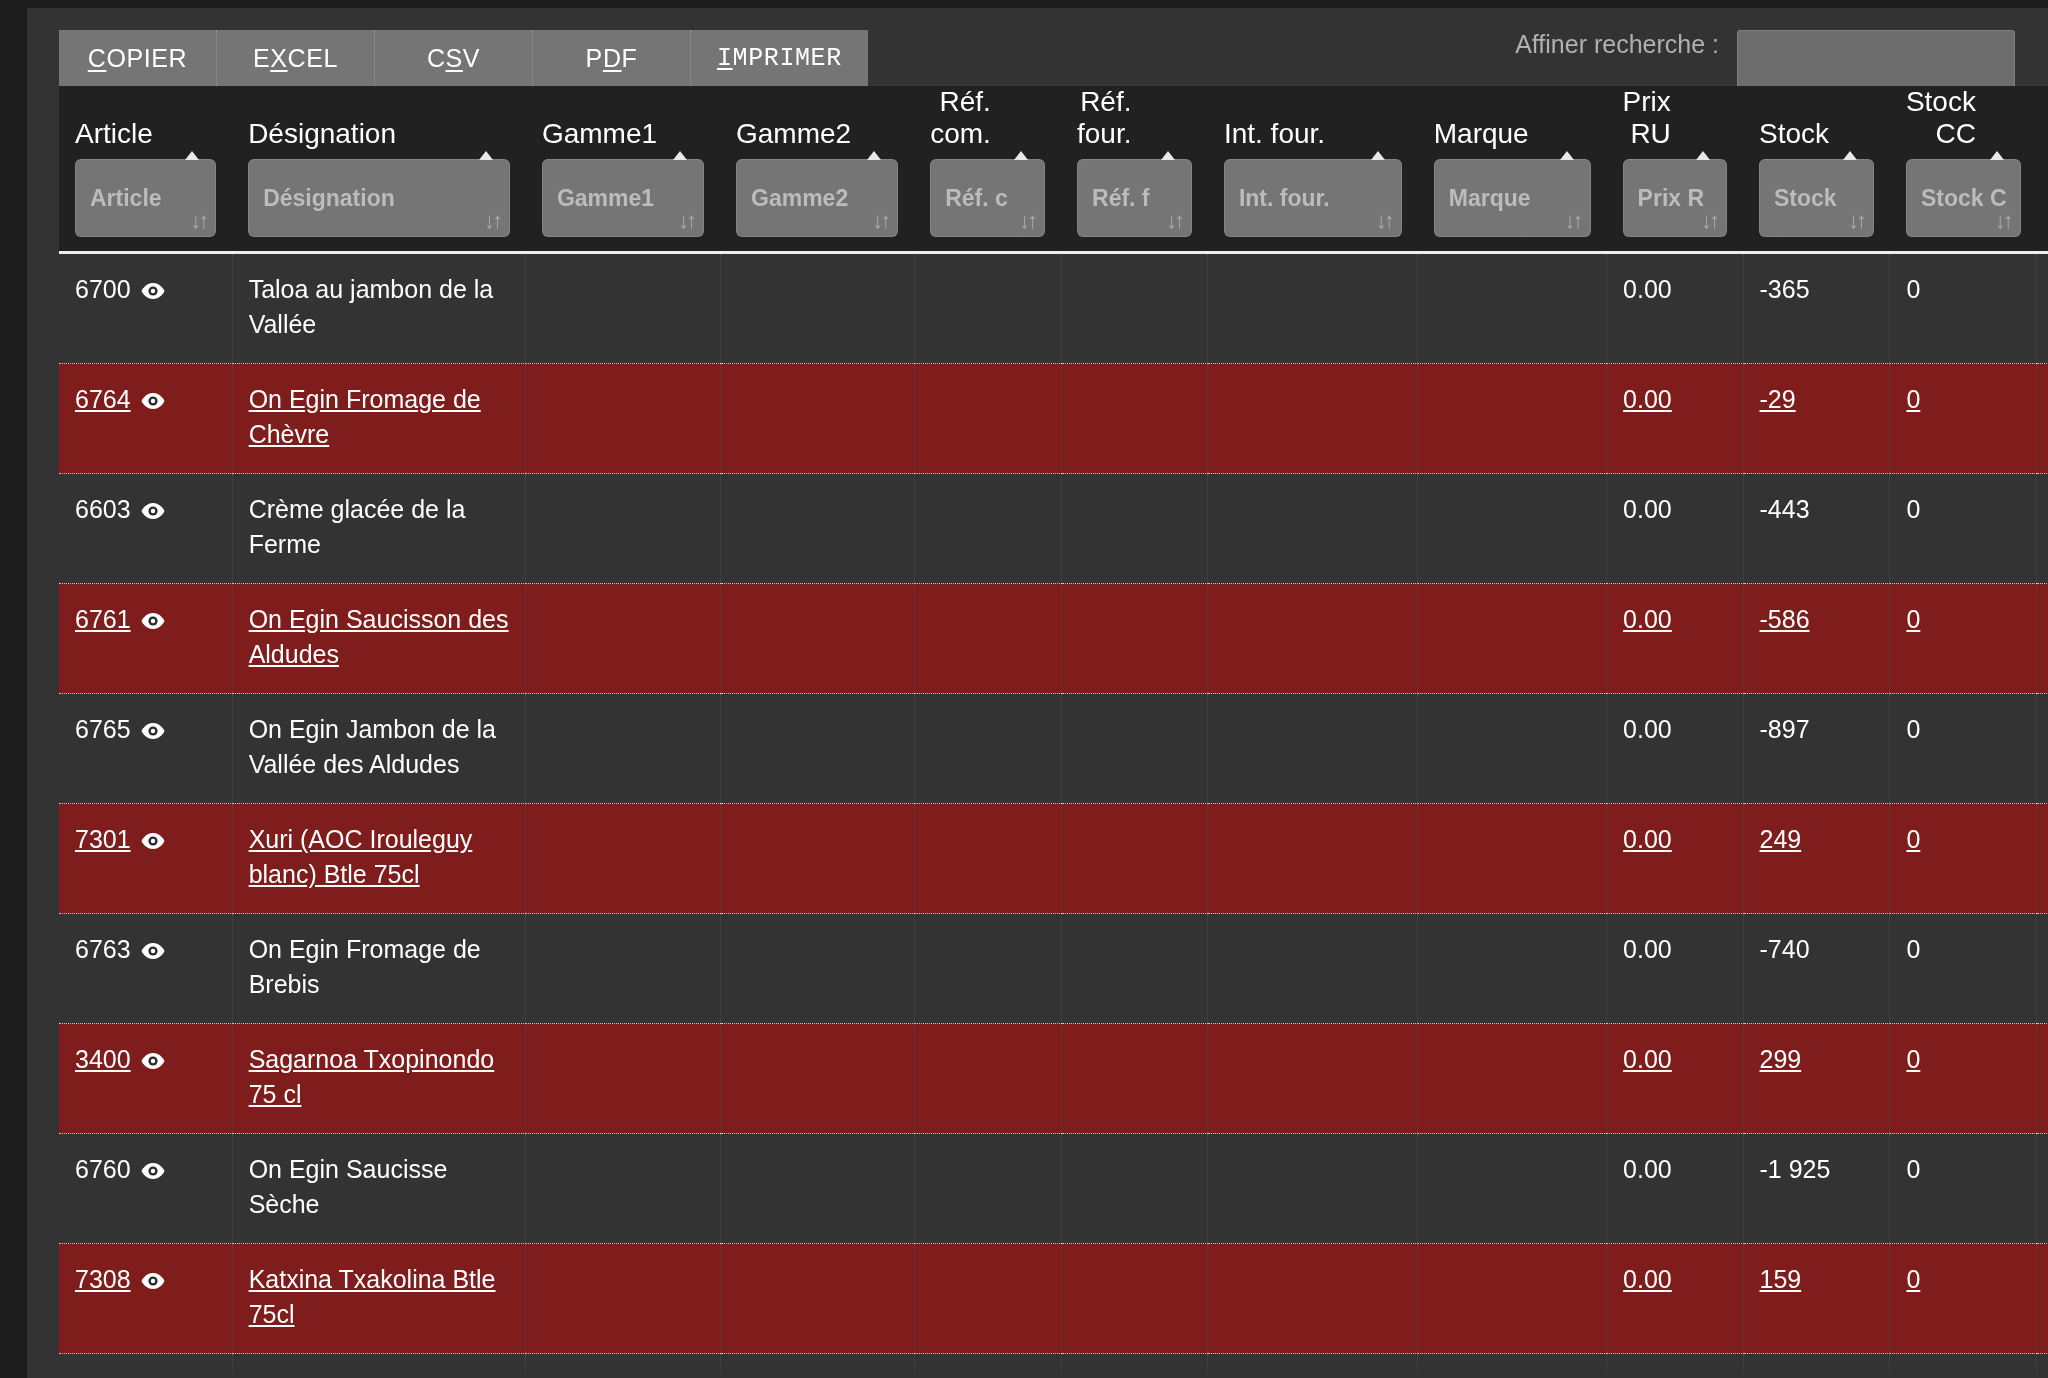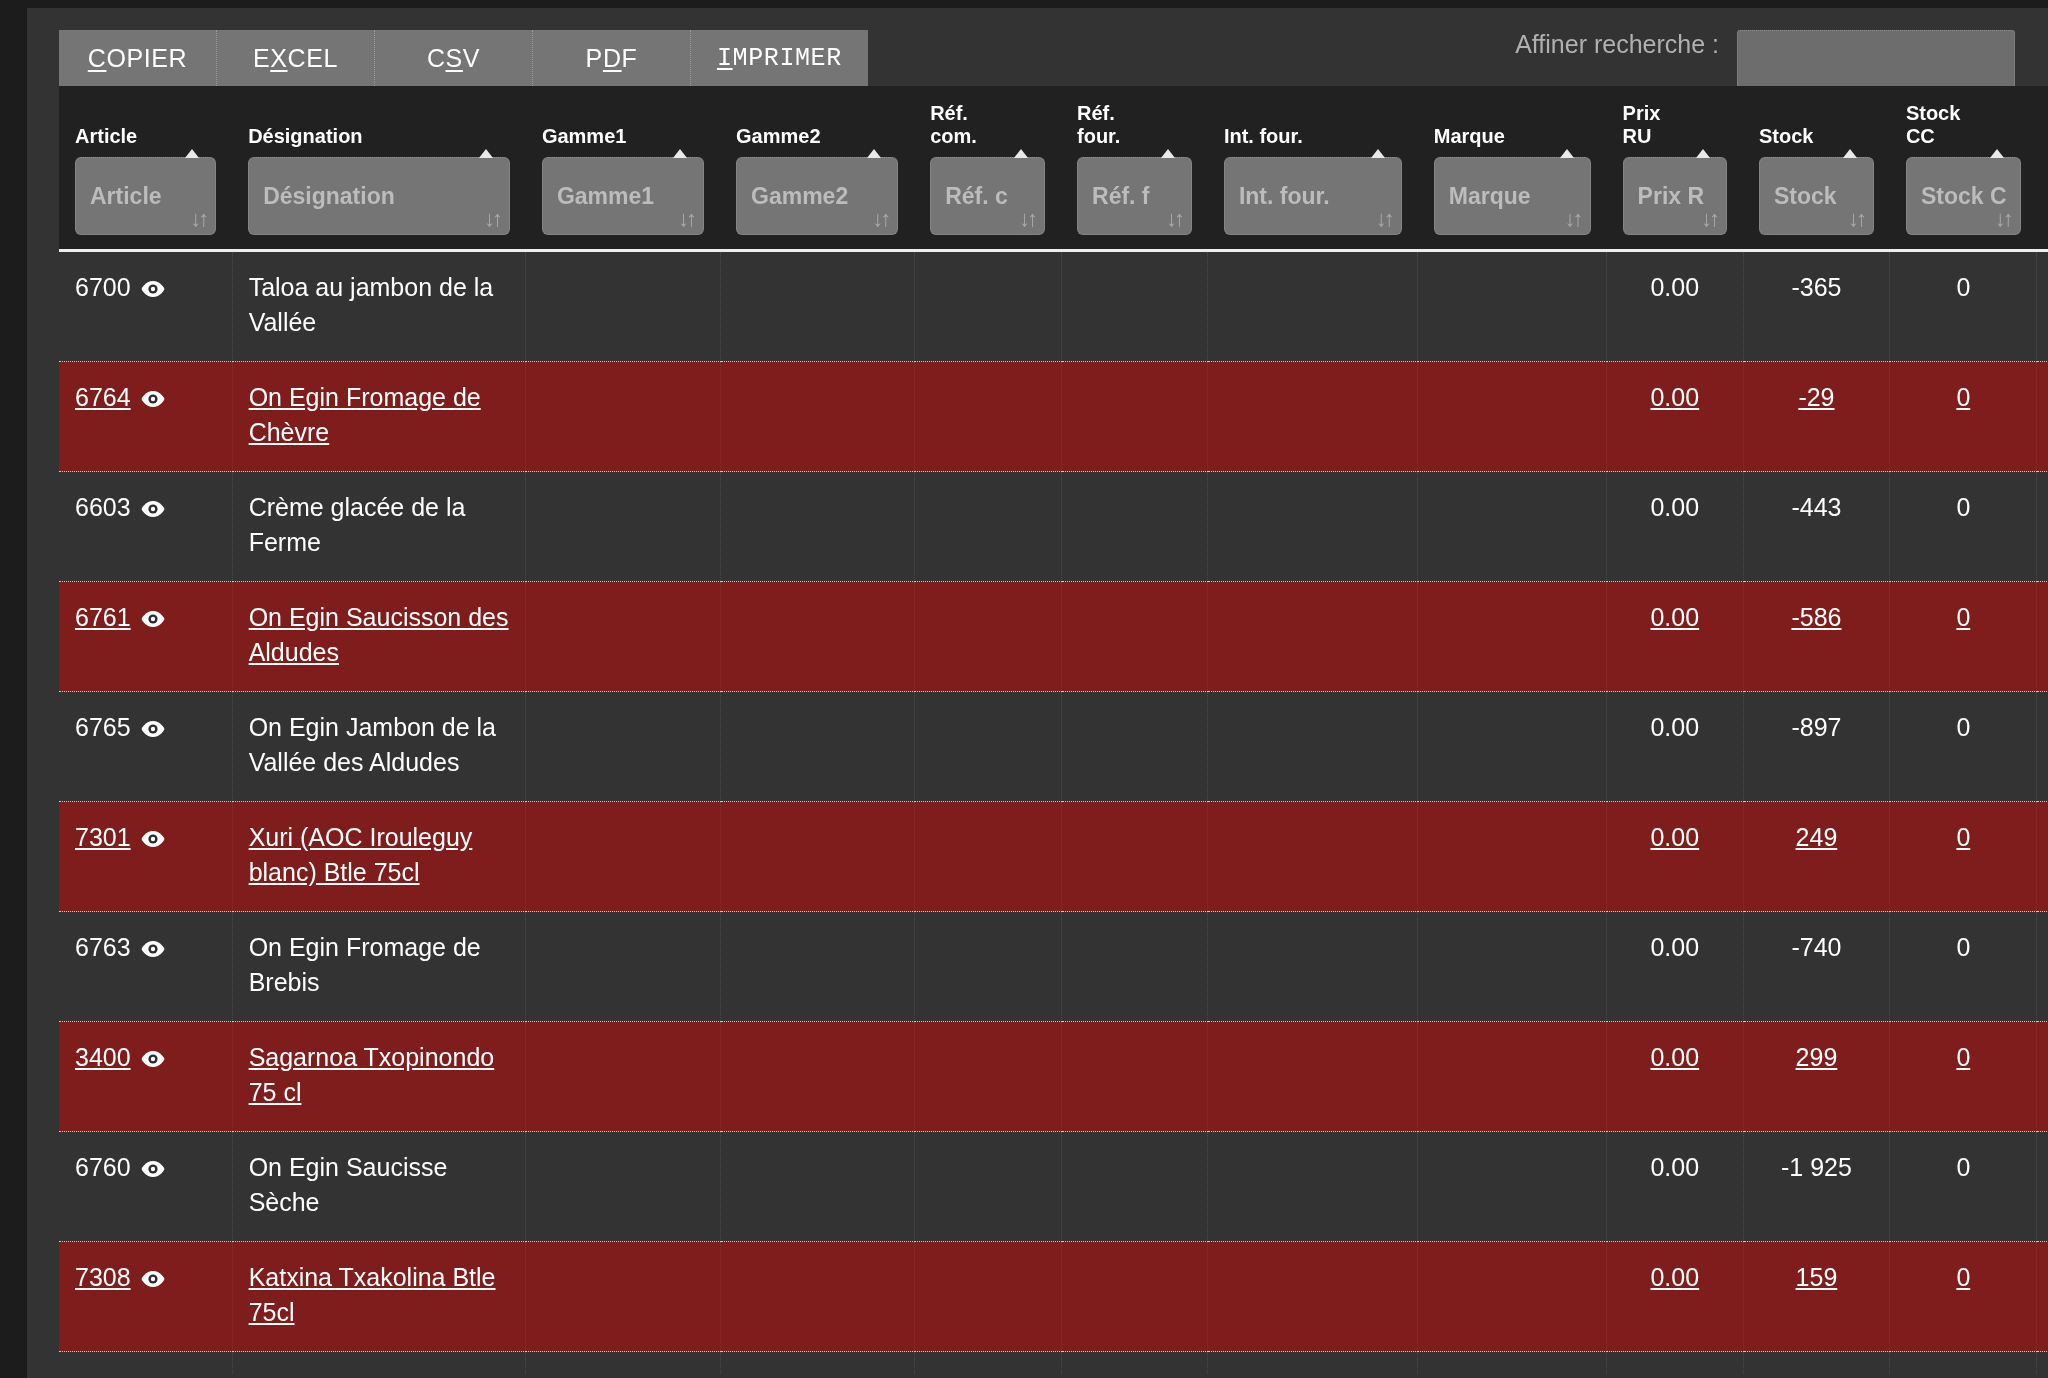--- a/index.html
+++ b/index.html
@@ -87,24 +87,24 @@
   thead tr.head-row { background: #212121; }
   thead th {
     background: #212121;
     vertical-align: bottom;
     padding: 0 0 14px 0;
     border-bottom: 3px solid #eeeeee;
   }
   .th-inner { padding: 0 16px; }
   .th-label {
     color: #ffffff;
-    font-size: 20px;
-    font-weight: bold;
+    font-size: 28px;
+    font-weight: normal;
     line-height: 1.15;
-    text-align: left;
+    text-align: right;
     min-height: 62px;
     display: flex;
     align-items: flex-end;
     white-space: pre-line;
   }
   .filt {
     position: relative;
     margin-top: 9px;
     height: 78px;
     background: #757575;
@@ -143,21 +143,21 @@
     font-size: 25px;
     line-height: 1.38;
     padding: 18px 16px 22px 16px;
     border-bottom: 1px dotted #c9c9c9;
     border-right: 1px dotted #4a4a4a;
     vertical-align: top;
     height: 100px;
   }
   tbody tr.odd  td { background: #333333; }
   tbody tr.even td { background: #7f1d1d; text-decoration: underline; }
-  td.num { text-align: center; }
+  td.num { text-align: left; }
   .art-cell { white-space: nowrap; }
   .eye {
     display: inline-block;
     margin-left: 9px;
     vertical-align: -2px;
   }
   .eye svg { display: block; }
 </style>
 </head>
 <body>

